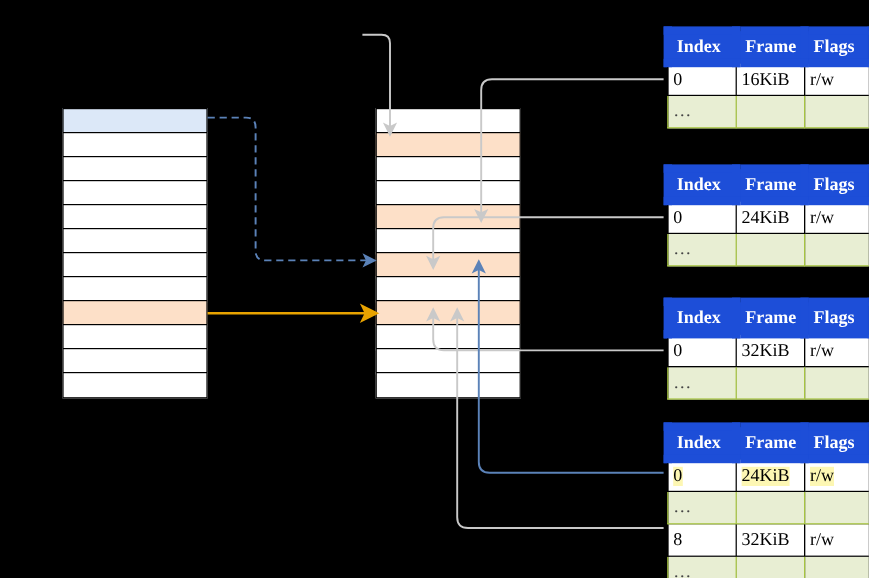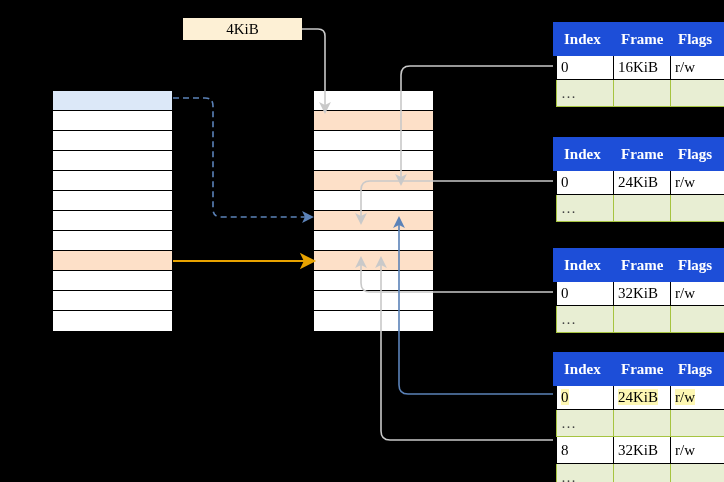--- a/index.html
+++ b/index.html
@@ -41,21 +41,20 @@
   .ptable td.dots{background:#e8eed3;color:#444;border:1px solid #a6c440;}
   .hl{background:#fdf7b3 !important;}
 
   svg#wires{position:absolute;left:0;top:0;width:724px;height:482px;pointer-events:none;}
 </style>
 </head>
 <body>
 
 <div id="stage">
 
-  <div class="sizebox" id="size-box" style="left:183px;top:18px;width:119px;height:22px;">4KiB</div>
 
   <div id="left-col">
       <div class="memrow" style="left: 52px; top: 90px; width: 121px; height: 21.6px; background: rgb(220, 232, 248);"></div>
       <div class="memrow" style="left: 52px; top: 110px; width: 121px; height: 21.6px; background: rgb(255, 255, 255);"></div>
       <div class="memrow" style="left: 52px; top: 130px; width: 121px; height: 21.6px; background: rgb(255, 255, 255);"></div>
       <div class="memrow" style="left: 52px; top: 150px; width: 121px; height: 21.6px; background: rgb(255, 255, 255);"></div>
       <div class="memrow" style="left: 52px; top: 170px; width: 121px; height: 21.6px; background: rgb(255, 255, 255);"></div>
       <div class="memrow" style="left: 52px; top: 190px; width: 121px; height: 21.6px; background: rgb(255, 255, 255);"></div>
       <div class="memrow" style="left: 52px; top: 210px; width: 121px; height: 21.6px; background: rgb(255, 255, 255);"></div>
       <div class="memrow" style="left: 52px; top: 230px; width: 121px; height: 21.6px; background: rgb(255, 255, 255);"></div>

